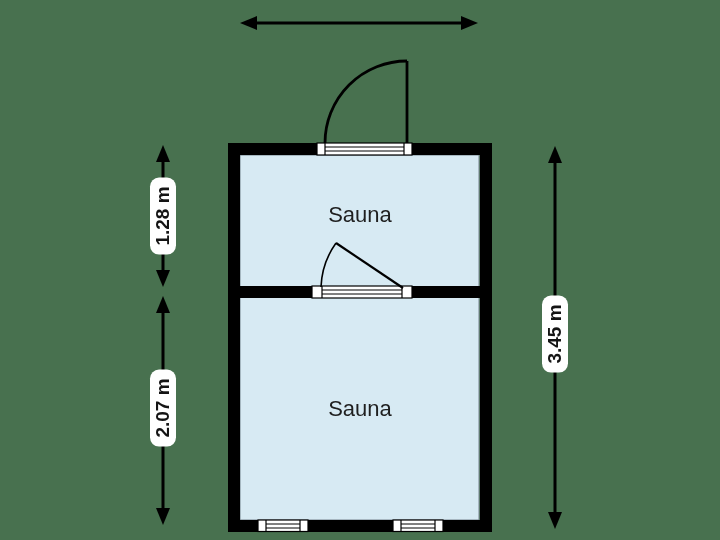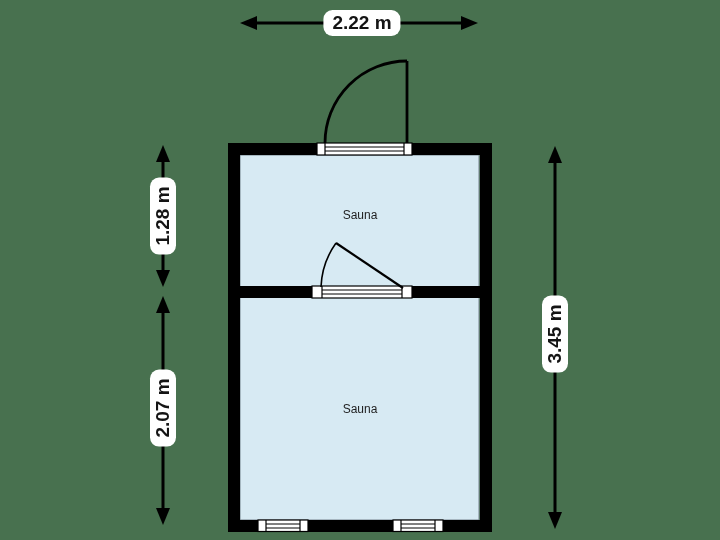--- a/index.html
+++ b/index.html
@@ -27,21 +27,21 @@
     border-radius: 9px;
     white-space: nowrap;
     transform: translate(-50%, -50%);
   }
   .dim-label.vertical {
     transform: translate(-50%, -50%) rotate(-90deg);
   }
   .room-label {
     position: absolute;
     color: #1f1f1f;
-    font-size: 12px;
+    font-size: 22px;
     white-space: nowrap;
     transform: translate(-50%, -50%);
   }
 </style>
 </head>
 <body>
 
 <div class="stage">
 
   <svg class="plan" width="720" height="540" viewBox="0 0 720 540">
@@ -116,21 +116,20 @@
       <polygon points="163,525 156,508 170,508" stroke="none"></polygon>
     </g>
 
     <g stroke="#000000" fill="#000000">
       <line x1="555" y1="161" x2="555" y2="514" stroke-width="3"></line>
       <polygon points="555,146 548,163 562,163" stroke="none"></polygon>
       <polygon points="555,529 548,512 562,512" stroke="none"></polygon>
     </g>
   </svg>
 
-  <div class="dim-label" style="left:362px; top:23px;">2.22 m</div>
 
   <div class="dim-label vertical" style="left:163px; top:216px;">1.28 m</div>
 
   <div class="dim-label vertical" style="left:163px; top:408px;">2.07 m</div>
 
   <div class="dim-label vertical" style="left:555px; top:334px;">3.45 m</div>
 
   <div class="room-label" style="left:360px; top:215px;">Sauna</div>
 
   <div class="room-label" style="left:360px; top:409px;">Sauna</div>

